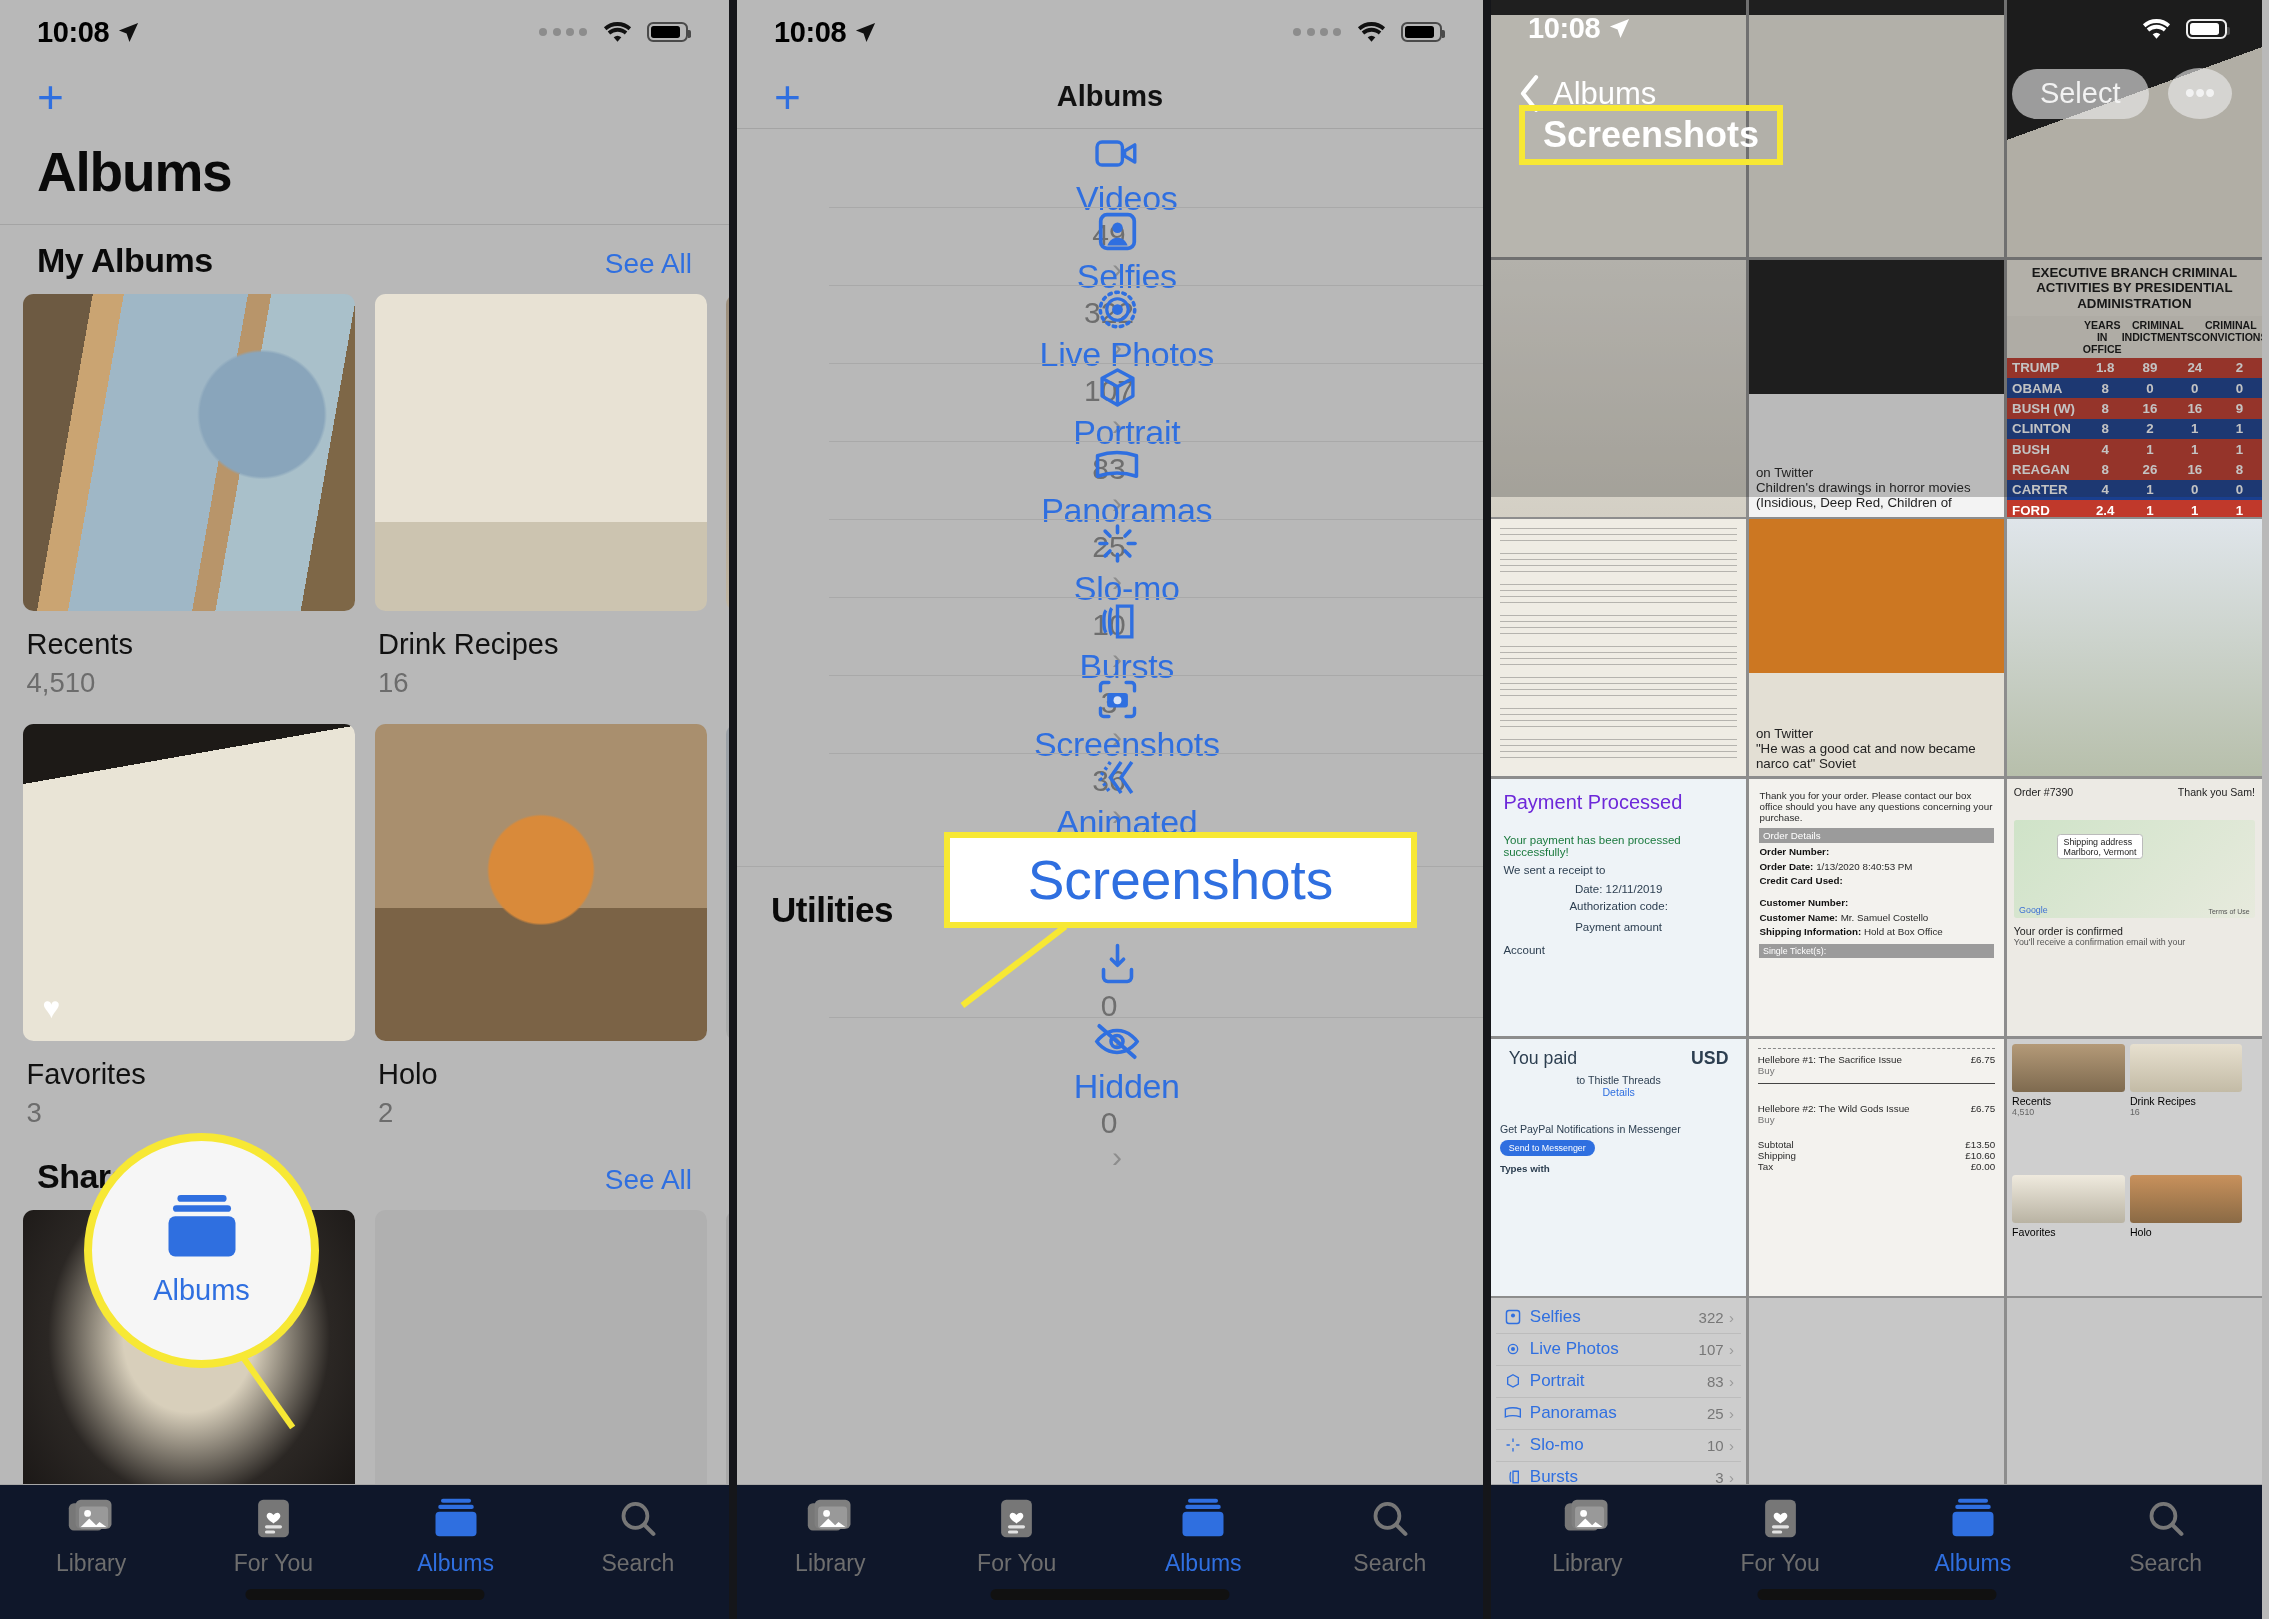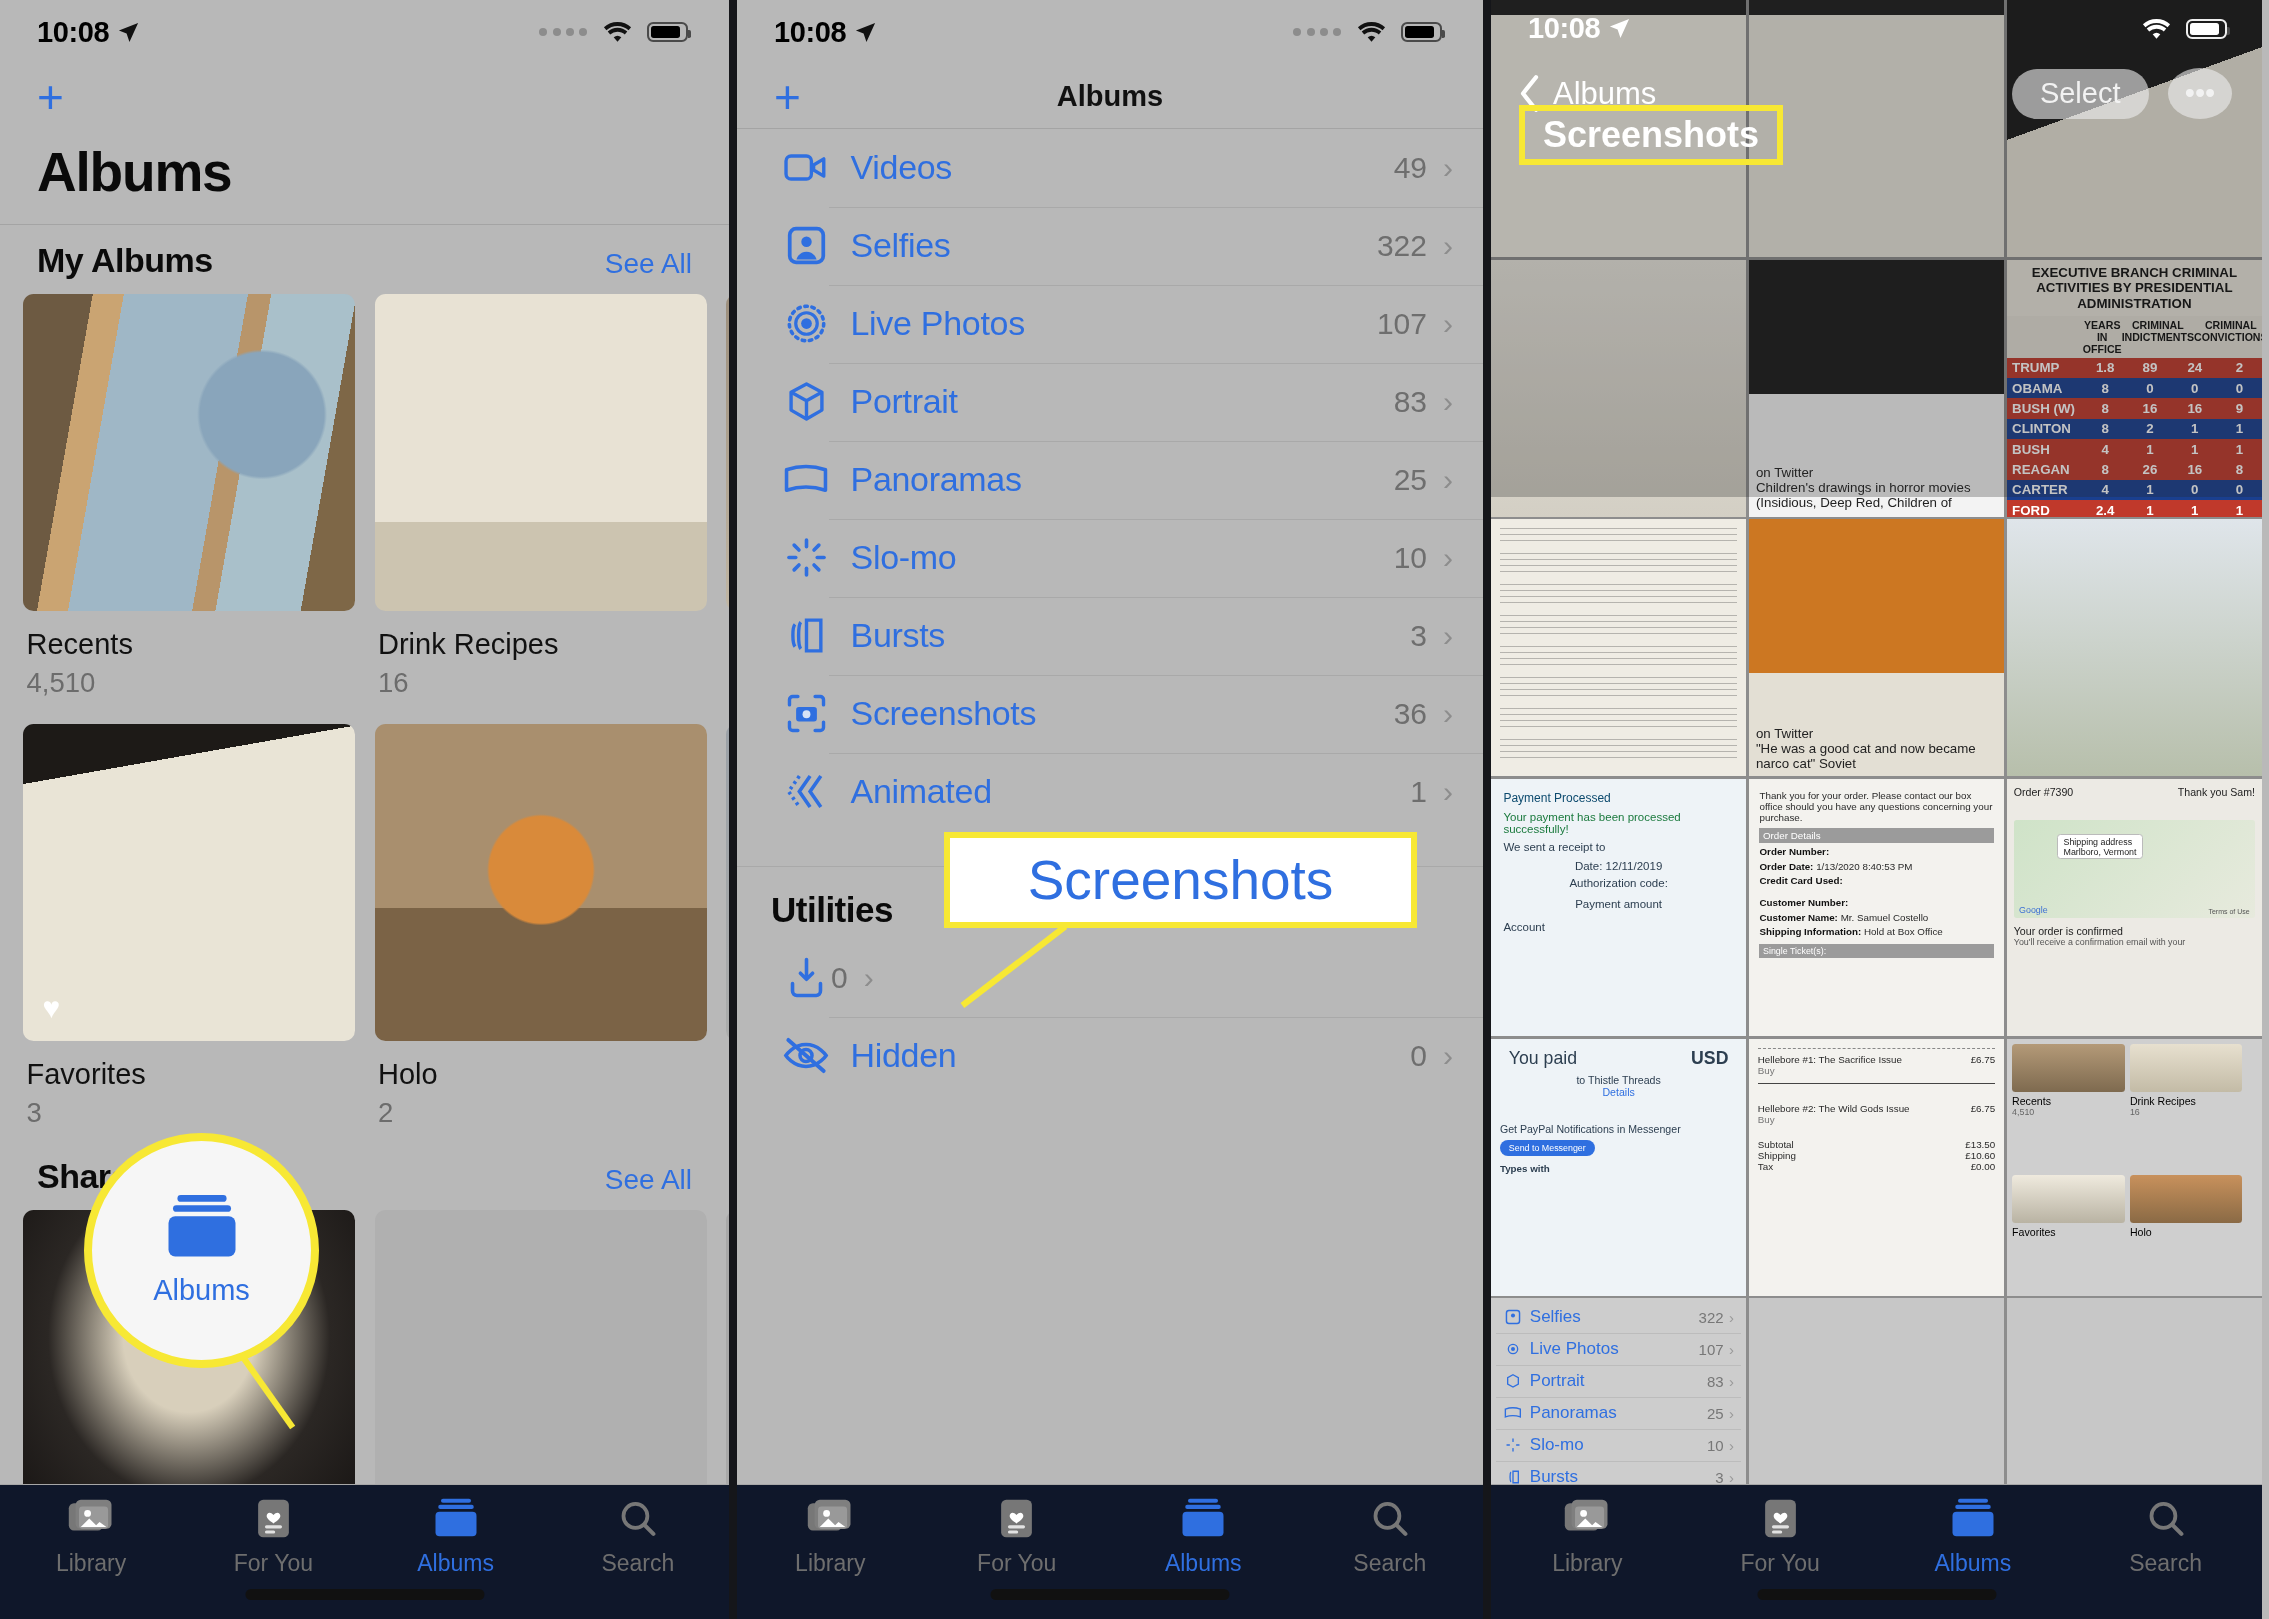--- a/index.html
+++ b/index.html
@@ -60,21 +60,21 @@
   .ph-book  { background: linear-gradient(170deg,#1d1a17 0 16%, #e9e4d6 16% 100%); }
   .ph-tiger { background:
       radial-gradient(ellipse at 50% 46%, #d98a3a 0 22%, transparent 23%),
       linear-gradient(#a98f6e 0 58%, #7b6346 58% 100%); }
   .ph-pan   { background: radial-gradient(ellipse at 50% 40%, #d8cfbb 0 28%, #2b2724 60%, #161312 100%); }
   .ph-blur1 { background: linear-gradient(120deg,#9aa0a6,#c9c2b5); }
   .ph-misc  { background: linear-gradient(200deg,#8e7f6d,#c0b6a4); }
 
   
   .listsection-title{ font-size:35px; font-weight:800; color:#0a0a0a; padding: 23px 34px 8.9px; letter-spacing:-0.5px;}
-  .lrow { display:flex; align-items:center; height:78px; padding: 0 30px 0 44px; position:relative;}
+  .lrow { display:flex; align-items:center; height:78px; padding: 0 30px 0 44px; position:relative;flex-direction:column;}
   .lrow + .lrow::before{content:"";position:absolute;left:92px;right:0;top:0;height:0.9px;background:#a9a9a9;}
   .lrow .ic { width:50px; height:50px; display:flex; align-items:center; justify-content:center; color:#2f6fe0; flex:0 0 50px;}
   .lrow .lbl { font-size:34px; color:#2f6fe0; margin-left:19.5px; flex:1; letter-spacing:-0.3px;}
   .lrow .cnt { font-size:30px; color:#6e6e6e; margin-right:16px;}
   .lrow .chev { color:#8d8d8d; font-size:30px; }
   .groupline{height:0.9px;background:#a9a9a9;margin-left:0;}
 
   
   .tabbar { position:absolute; left:0; right:0; bottom:0; height:135px; background:#0f172a; border-top:0.9px solid #a7a7a7;text-align:center; }
   .tabs { display:flex; height:96px; align-items:flex-start; padding-top:10.6px;}
@@ -639,21 +639,21 @@
           <div>on Twitter</div>
           <div>"He was a good cat and now became narco cat" Soviet</div>
         </div>
       </div>
       <div class="cell">
           <div class="inner" style="background:linear-gradient(#dfe5ea,#b7bfab)"></div>
         </div>
 
       <div class="cell">
         <div class="inner paypal">
-          <div style="font-size:12px;color:#0c4a6e;margin-bottom:6px">Payment Processed</div>
+          <div style="font-size:20px;color:#6d28d9;margin-bottom:20px">Payment Processed</div>
           <div style="font-size:11.5px;color:#1b7a3e">Your payment has been processed successfully!</div>
           <div style="font-size:11.5px;margin-top:5.3px">We sent a receipt to</div>
           <div style="font-size:11.5px;margin-top:7px;text-align:center">
             <span>Date:</span>
             <span>12/11/2019</span>
           </div>
           <div style="font-size:11.5px;margin-top:5.3px;text-align:center">Authorization code:</div>
           <div style="font-size:11.5px;margin-top:8.9px;text-align:center">Payment amount</div>
           <div style="font-size:11.5px;margin-top:10.6px;text-align:left">Account</div>
         </div>

